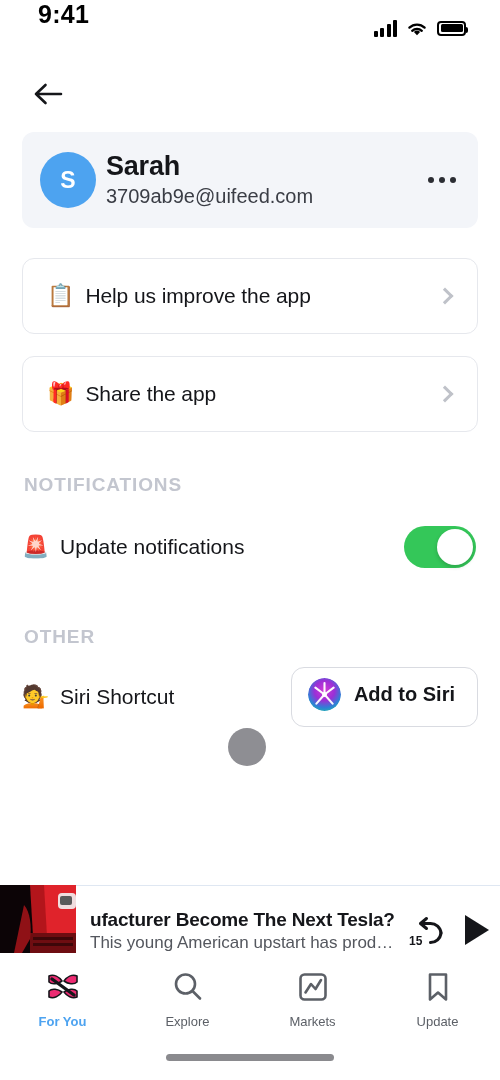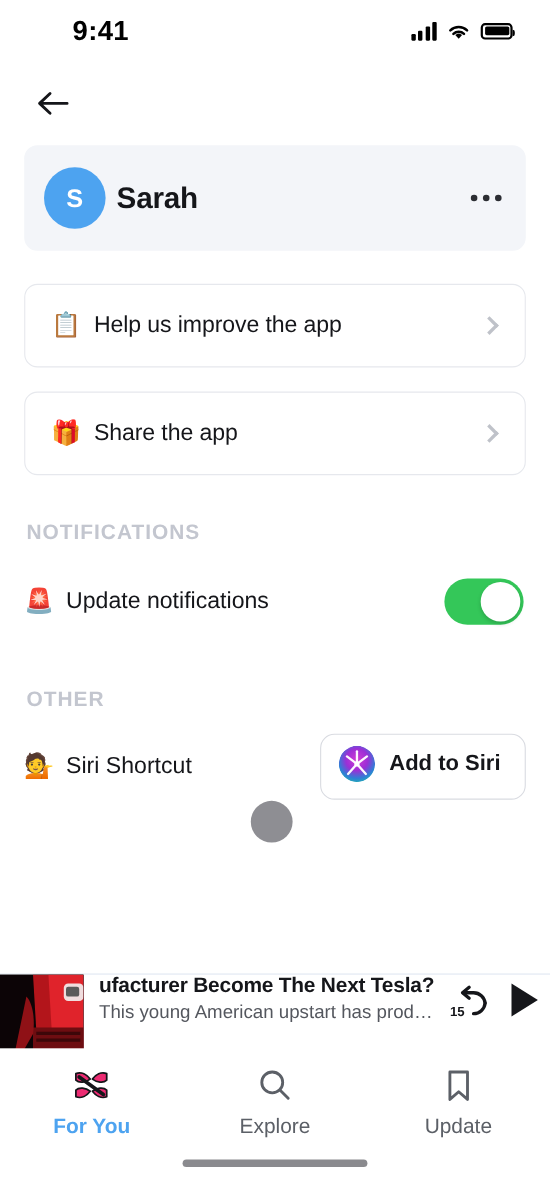--- a/index.html
+++ b/index.html
@@ -6,22 +6,22 @@
   html, body {
     width: 500px; height: 1080px;
     background: #ffffff;
     font-family: "Liberation Sans", sans-serif;
     overflow: hidden;
   }
   .phone { position: relative; width: 500px; height: 1080px; background:#fff; }
 
   
   .statusbar {
-    height: 56px; display: flex; align-items: center;
-    justify-content: space-between; padding: 0 34px 0 54px; margin-left: 12px;
+    height: 56px; display: flex; 
+    justify-content: space-between; padding: 0 34px 0 38px;
   }
   .clock { font-size: 25px; font-weight: 700; color:#000; letter-spacing:.3px; }
   .status-right { display:flex; align-items:center; gap:9px; }
   .bars { display:flex; align-items:flex-end; gap:2.5px; height:17px; }
   .bars i { width:4px; background:#000; border-radius:1px; display:block; }
   .bars i:nth-child(1){ height:6px; }
   .bars i:nth-child(2){ height:9px; }
   .bars i:nth-child(3){ height:13px; }
   .bars i:nth-child(4){ height:17px; }
   .wifi { width:22px; height:17px; position:relative; }
@@ -95,21 +95,21 @@
   .siri-btn-label { font-size:20px; font-weight:700; color:#15161a; }
 
   .cursor-dot {
     position:absolute; left:228px; top:728px; width:38px; height:38px;
     border-radius:50%; background:#8e8e93;
   }
 
   
   .player {
     position:absolute; left:0; right:0; bottom:127px; height:68px;
-    background:#fff; border-top:1px solid #dfe7f2; display:flex; align-items:flex-start;
+    background:#fff; border-top:1px solid #dfe7f2; display:flex; align-items:flex-end;
   }
   .player-thumb {
     width:76px; height:68px; flex:0 0 auto; position:relative; overflow:hidden;
     background:#0b0607;
   }
   .player-text { flex:1; min-width:0; padding:0 10px 0 14px; }
   .player-title {
     font-size:19px; font-weight:700; color:#15161a; white-space:nowrap;
     overflow:hidden; text-overflow:ellipsis; letter-spacing:-.2px;
   }
@@ -125,21 +125,21 @@
     border-top:15px solid transparent; border-bottom:15px solid transparent;
   }
 
   
   .tabbar {
     position:absolute; left:0; right:0; bottom:0; height:127px;
     background:#fff; display:flex; align-items:flex-start; padding-top:14px;
   }
   .tab { flex:1; display:flex; flex-direction:column; align-items:center; gap:7px; cursor:pointer; }
   .tab-ico { height:40px; display:flex; align-items:center; justify-content:center; }
-  .tab-label { font-size:19px; color:#5c6067; }
+  .tab-label { font-size:13px; color:#5c6067; }
   .tab.active .tab-label { color:#4da3f0; font-weight:700; }
 
   .home-ind {
     position:absolute; bottom:19px; left:50%; transform:translateX(-50%);
     width:168px; height:7px; border-radius:4px; background:#8a8a8e;
   }
 </style>
 </head>
 <body>
 
@@ -174,20 +174,21 @@
       </svg>
     </div>
   </div>
 
   <div class="content">
 
     <div class="profile-card">
       <div class="avatar">S</div>
       <div class="profile-text">
         <div class="profile-name">Sarah</div>
+        <div class="profile-email">3709ab9e@uifeed.com</div>
       </div>
       <div class="dots">
           <i></i>
           <i></i>
           <i></i>
         </div>
     </div>
 
     <div class="link-card">
       <span class="link-emoji">📋</span>
@@ -295,20 +296,29 @@
     <div class="tab">
       <span class="tab-ico">
         <svg width="34" height="34" viewBox="0 0 34 34">
           <circle cx="14.5" cy="14" r="9.5" stroke="#5c6067" stroke-width="2.6" fill="none"></circle>
           <path d="M21.5 21 29 28.5" stroke="#5c6067" stroke-width="2.6" stroke-linecap="round"></path>
         </svg>
       </span>
       <span class="tab-label">Explore</span>
     </div>
 
+    <div class="tab">
+      <span class="tab-ico">
+        <svg width="34" height="34" viewBox="0 0 34 34">
+          <rect x="4.5" y="4.5" width="25" height="25" rx="4" stroke="#5c6067" stroke-width="2.6" fill="none"></rect>
+          <path d="M9.5 22.5 15 14l4.5 5 5.5-9" stroke="#5c6067" stroke-width="2.6" fill="none" stroke-linecap="round" stroke-linejoin="round"></path>
+        </svg>
+      </span>
+      <span class="tab-label">Markets</span>
+    </div>
 
 
     <div class="tab">
       <span class="tab-ico">
         <svg width="34" height="34" viewBox="0 0 34 34">
           <path d="M9 4.5h16v25l-8-7-8 7z" stroke="#5c6067" stroke-width="2.6" fill="none" stroke-linejoin="round"></path>
         </svg>
       </span>
       <span class="tab-label">Update</span>
     </div>

